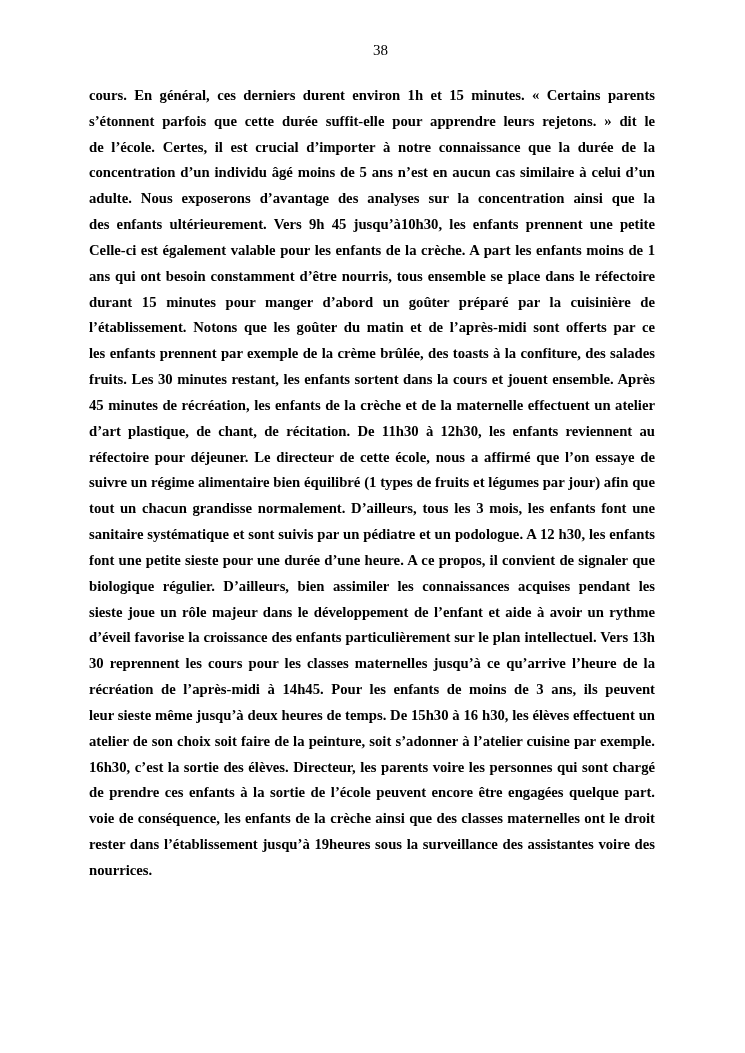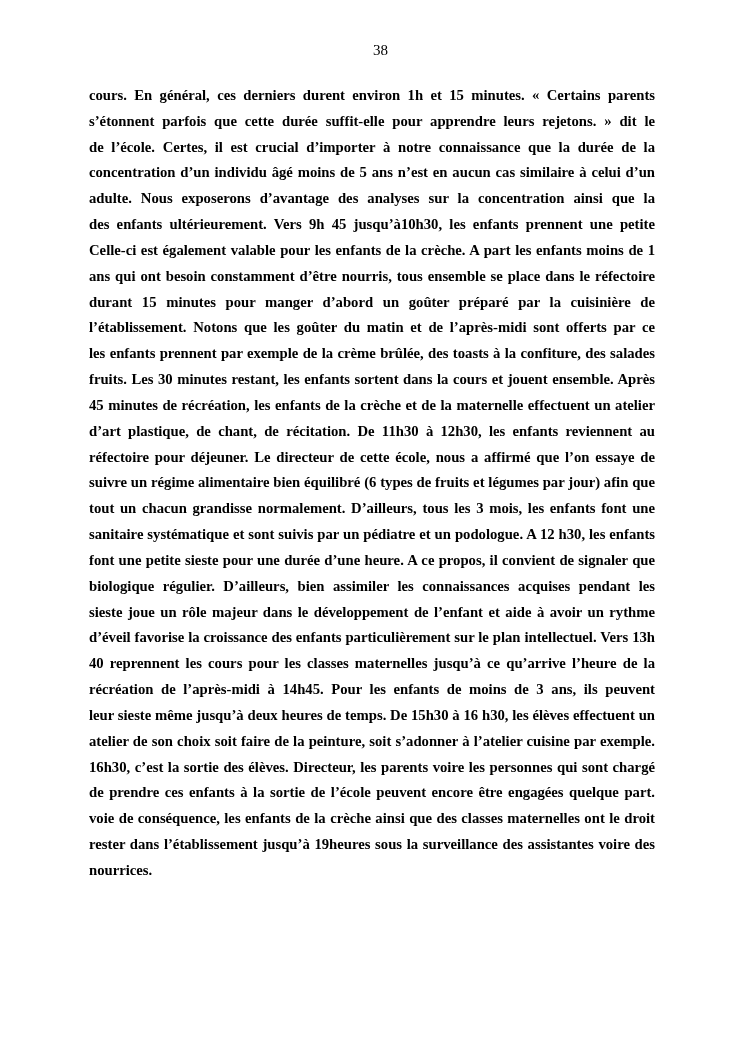--- a/index.html
+++ b/index.html
@@ -60,28 +60,28 @@
       <div class="line">des enfants ultérieurement. Vers 9h 45 jusqu’à10h30, les enfants prennent une petite pause.</div>
       <div class="line">Celle-ci est également valable pour les enfants de la crèche. A part les enfants moins de 1</div>
       <div class="line">ans qui ont besoin constamment d’être nourris, tous ensemble se place dans le réfectoire</div>
       <div class="line">durant 15 minutes pour manger d’abord un goûter préparé par la cuisinière de</div>
       <div class="line">l’établissement. Notons que les goûter du matin et de l’après-midi sont offerts par ce dernier,</div>
       <div class="line">les enfants prennent par exemple de la crème brûlée, des toasts à la confiture, des salades de</div>
       <div class="line">fruits. Les 30 minutes restant, les enfants sortent dans la cours et jouent ensemble. Après ces</div>
       <div class="line">45 minutes de récréation, les enfants de la crèche et de la maternelle effectuent un atelier</div>
       <div class="line">d’art plastique, de chant, de récitation. De 11h30 à 12h30, les enfants reviennent au</div>
       <div class="line">réfectoire pour déjeuner. Le directeur de cette école, nous a affirmé que l’on essaye de</div>
-      <div class="line">suivre un régime alimentaire bien équilibré (6 types de fruits et légumes par jour) afin que</div>
+      <div class="line">suivre un régime alimentaire bien équilibré (1 types de fruits et légumes par jour) afin que</div>
       <div class="line">tout un chacun grandisse normalement. D’ailleurs, tous les 3 mois, les enfants font une visite</div>
       <div class="line">sanitaire systématique et sont suivis par un pédiatre et un podologue.  A 12 h30, les enfants</div>
       <div class="line">font une petite sieste pour une durée d’une heure. A ce propos, il convient de signaler que la</div>
       <div class="line">biologique régulier. D’ailleurs, bien assimiler les connaissances acquises pendant les phases</div>
       <div class="line">sieste joue un rôle majeur dans le développement de l’enfant et aide à avoir un rythme</div>
       <div class="line">d’éveil favorise la croissance des enfants particulièrement sur le plan intellectuel. Vers 13h</div>
-      <div class="line">40 reprennent les cours pour les classes maternelles jusqu’à ce qu’arrive l’heure de la</div>
+      <div class="line">30 reprennent les cours pour les classes maternelles jusqu’à ce qu’arrive l’heure de la</div>
       <div class="line">récréation de l’après-midi à 14h45. Pour les enfants de moins de 3 ans, ils peuvent continuer</div>
       <div class="line">leur sieste même jusqu’à deux heures de temps. De 15h30 à 16 h30, les élèves effectuent un</div>
       <div class="line">atelier de son choix soit faire de la peinture, soit s’adonner à l’atelier cuisine par exemple.  A</div>
       <div class="line">16h30, c’est la sortie des élèves. Directeur, les parents voire les personnes qui sont chargé</div>
       <div class="line">de prendre ces enfants à la sortie de l’école peuvent encore être engagées quelque part. Par</div>
       <div class="line">voie de conséquence, les enfants de la crèche ainsi que des classes maternelles ont le droit de</div>
       <div class="line">rester dans l’établissement jusqu’à 19heures sous la surveillance des assistantes voire des</div>
       <div class="line last">nourrices.</div>
     </div>
 </div>

